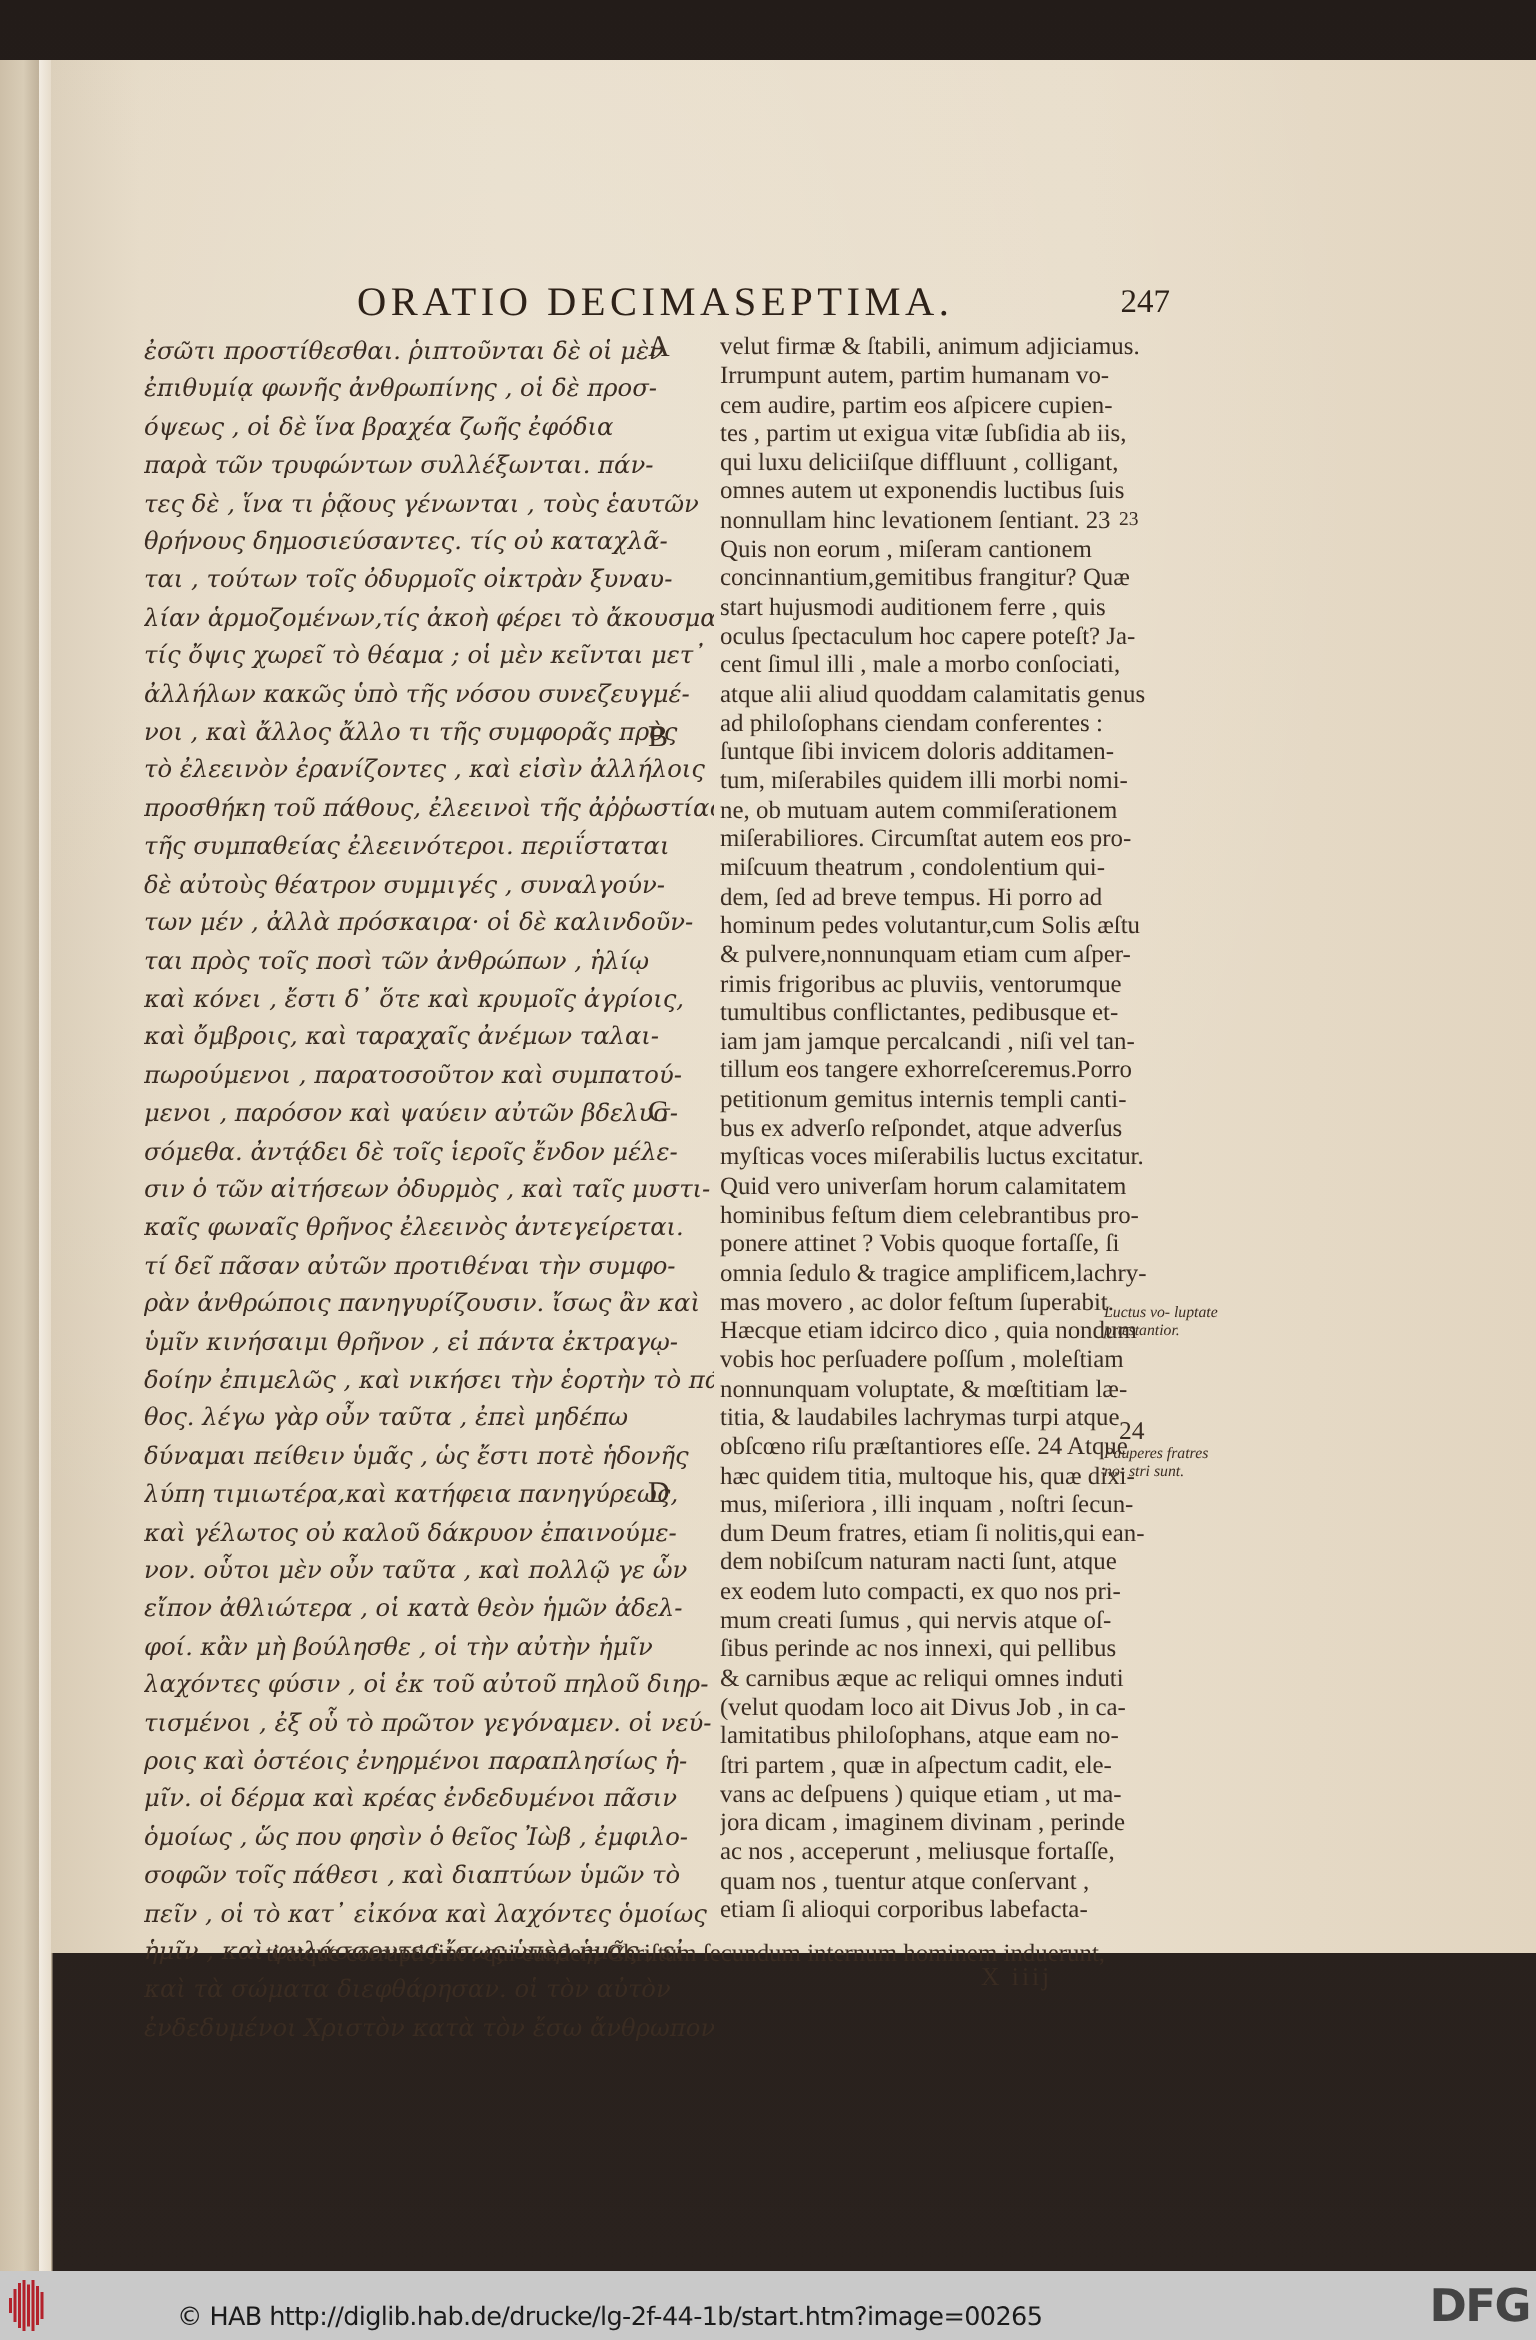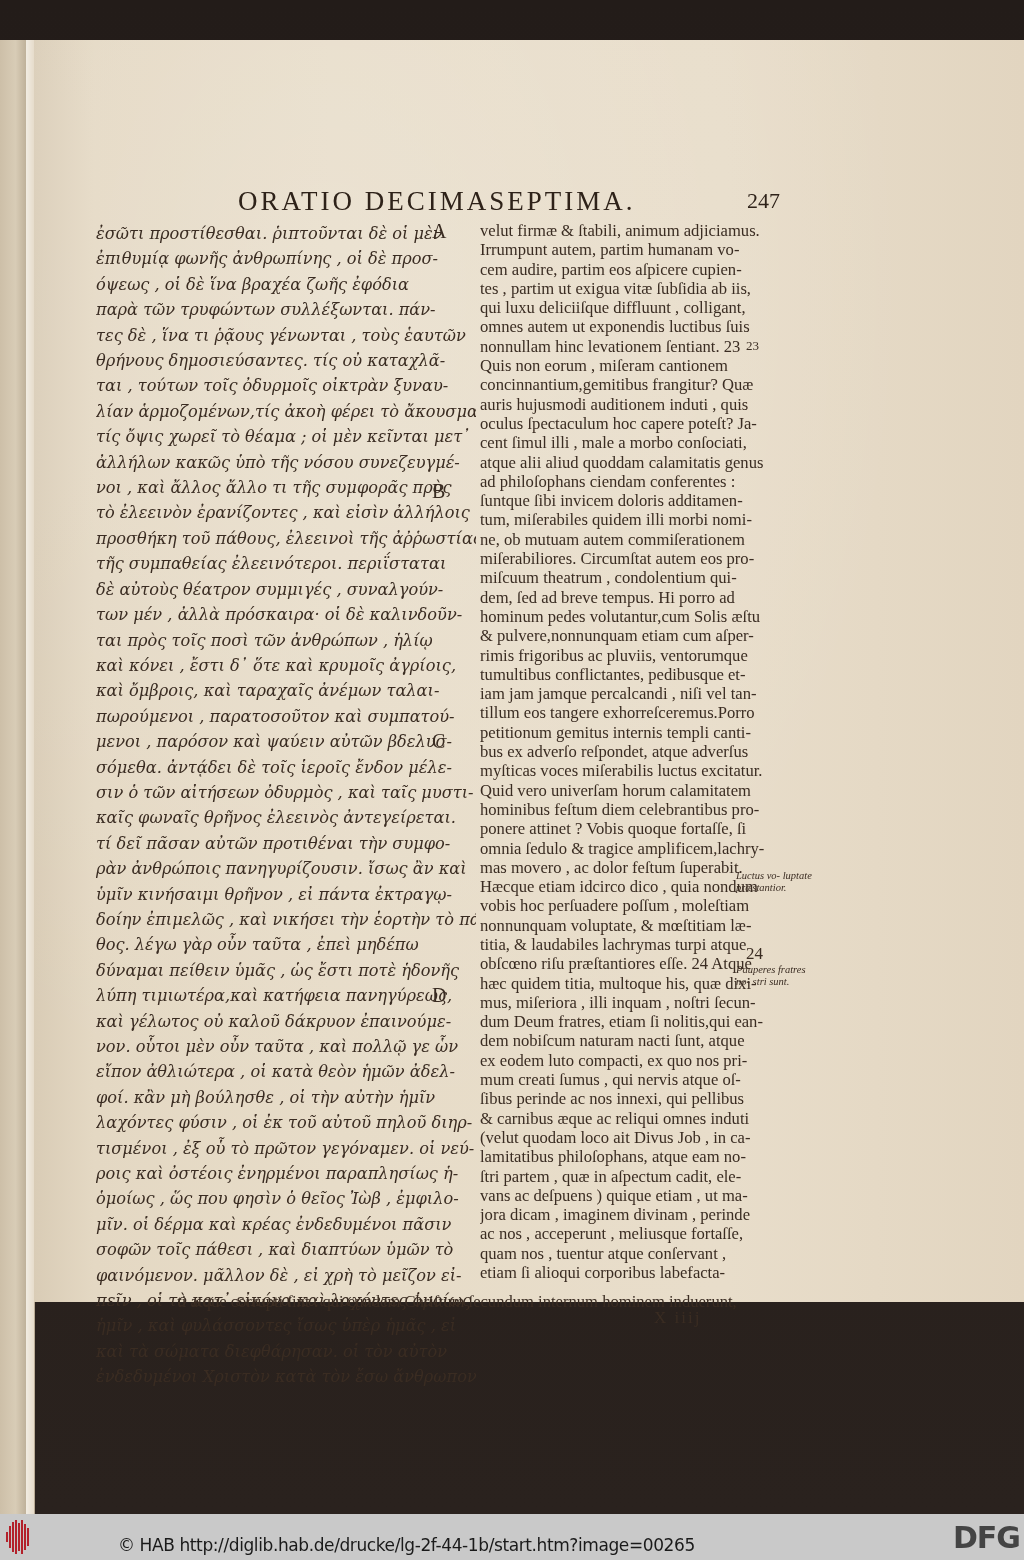--- a/index.html
+++ b/index.html
@@ -123,40 +123,39 @@
       <div>θος.  λέγω γὰρ οὖν ταῦτα , ἐπεὶ μηδέπω</div>
       <div>δύναμαι πείθειν ὑμᾶς , ὡς ἔστι ποτὲ ἡδονῆς</div>
       <div>λύπη τιμιωτέρα,καὶ κατήφεια πανηγύρεως,</div>
       <div>καὶ γέλωτος οὐ καλοῦ δάκρυον ἐπαινούμε-</div>
       <div>νον.  οὗτοι μὲν οὖν ταῦτα , καὶ πολλῷ γε ὧν</div>
       <div>εἴπον ἀθλιώτερα , οἱ κατὰ θεὸν ἡμῶν ἀδελ-</div>
       <div>φοί.  κἂν μὴ βούλησθε , οἱ τὴν αὐτὴν ἡμῖν</div>
       <div>λαχόντες φύσιν , οἱ ἐκ τοῦ αὐτοῦ πηλοῦ διηρ-</div>
       <div>τισμένοι , ἐξ οὗ τὸ πρῶτον γεγόναμεν. οἱ νεύ-</div>
       <div>ροις καὶ ὀστέοις ἐνηρμένοι παραπλησίως ἡ-</div>
+      <div>μῖν.  οἱ δέρμα καὶ κρέας ἐνδεδυμένοι πᾶσιν</div>
       <div>ὁμοίως , ὥς που φησὶν ὁ θεῖος Ἰὼβ , ἐμφιλο-</div>
-      <div>μῖν.  οἱ δέρμα καὶ κρέας ἐνδεδυμένοι πᾶσιν</div>
       <div>σοφῶν τοῖς πάθεσι , καὶ διαπτύων ὑμῶν τὸ</div>
-      <div>φαινόμενον.  μᾶλλον δὲ , εἰ χρὴ τὸ μεῖζον εἰ-</div>
       <div>πεῖν , οἱ τὸ κατ᾽ εἰκόνα καὶ λαχόντες ὁμοίως</div>
       <div>ἡμῖν , καὶ φυλάσσοντες ἴσως ὑπὲρ ἡμᾶς , εἰ</div>
       <div>καὶ τὰ σώματα διεφθάρησαν.  οἱ τὸν αὐτὸν</div>
       <div>ἐνδεδυμένοι Χριστὸν κατὰ τὸν ἔσω ἄνθρωπον,</div>
     </div>
   <div class="latin-col" id="latin">
       <div>velut firmæ &amp; ſtabili, animum adjiciamus.</div>
       <div>Irrumpunt autem, partim humanam vo-</div>
       <div>cem audire, partim eos aſpicere cupien-</div>
       <div>tes , partim ut exigua vitæ ſubſidia ab iis,</div>
       <div>qui luxu deliciiſque diffluunt , colligant,</div>
       <div>omnes autem ut exponendis luctibus ſuis</div>
       <div>nonnullam hinc levationem ſentiant. 23</div>
       <div>Quis non eorum , miſeram cantionem</div>
       <div>concinnantium,gemitibus frangitur? Quæ</div>
-      <div>auris hujusmodi auditionem induti , quis</div>
+      <div>start hujusmodi auditionem ferre , quis</div>
       <div>oculus ſpectaculum hoc capere poteſt? Ja-</div>
       <div>cent ſimul illi , male a morbo conſociati,</div>
       <div>atque alii aliud quoddam calamitatis genus</div>
       <div>ad philoſophans ciendam conferentes :</div>
       <div>ſuntque ſibi invicem doloris additamen-</div>
       <div>tum, miſerabiles quidem illi morbi nomi-</div>
       <div>ne, ob mutuam autem commiſerationem</div>
       <div>miſerabiliores. Circumſtat autem eos pro-</div>
       <div>miſcuum theatrum , condolentium qui-</div>
       <div>dem, ſed ad breve tempus.   Hi porro ad</div>

